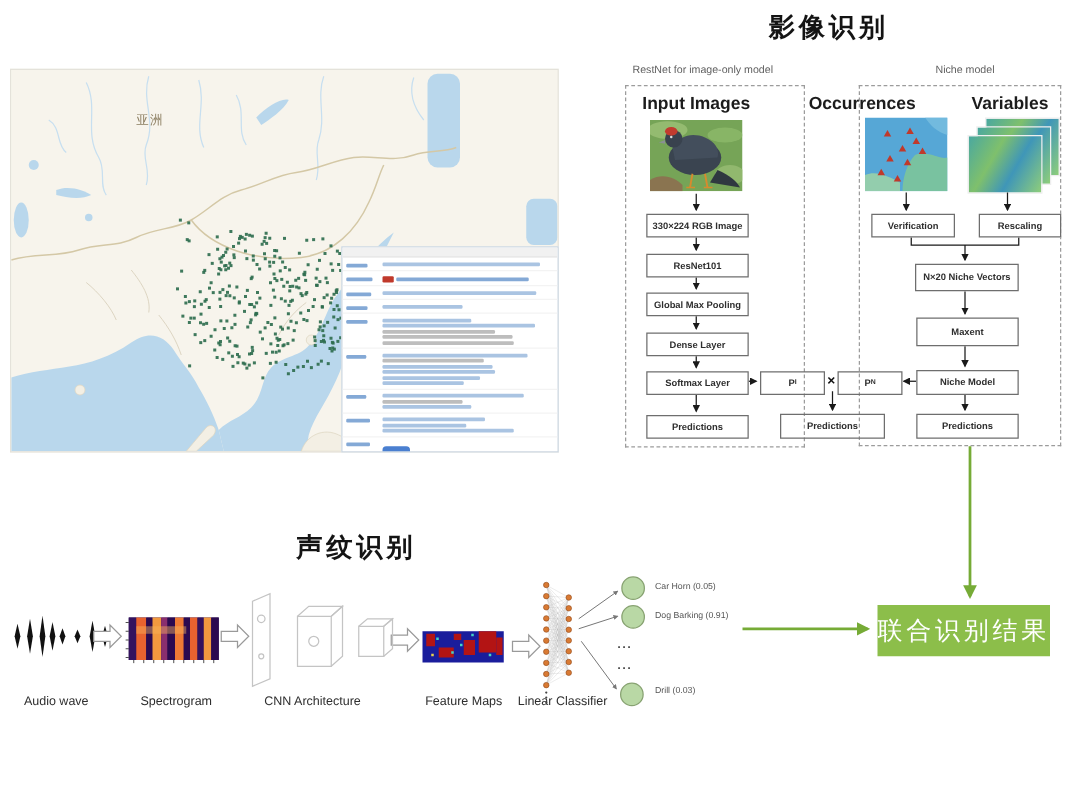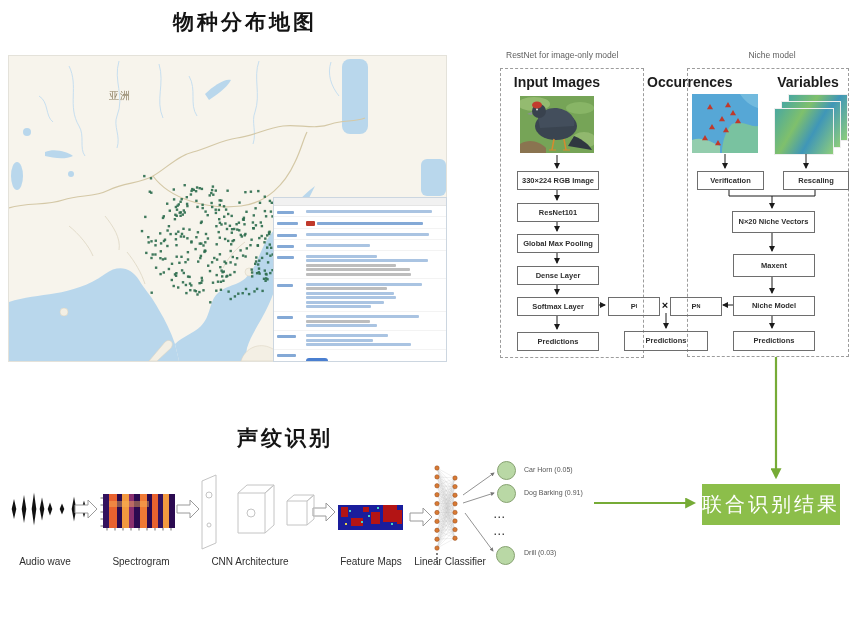--- a/index.html
+++ b/index.html
@@ -41,21 +41,21 @@
   svg.overlay{position:absolute;z-index:3;pointer-events:none;}
   .var-layer{position:absolute;width:58px;height:45px;border:1px solid #eee;z-index:3;
              background:linear-gradient(120deg,#4aa8a0 0%,#7fc06c 35%,#3f96b8 62%,#8fce7a 100%);}
   .art{position:absolute;z-index:3;}
 </style>
 </head>
 <body>
 
 <div class="canvas">
 
-  <div class="sec-title" style="left:130px;top:8px;width:230px;">物种分布地图</div>
+  <div class="sec-title" style="left:578px;top:8px;width:170px;">影像识别</div>
   <div class="sec-title" style="left:200px;top:424px;width:170px;">声纹识别</div>
 
   <div class="map-wrap">
     <svg width="437" height="305" viewBox="0 0 437 305">
       <rect width="437" height="305" fill="#f7f4ec"></rect>
 
       <g fill="#b9d7ec" stroke="none">
         <path d="M0,246 C30,236 62,242 96,218 C110,208 122,212 130,224 C136,234 144,242 150,254 C156,264 162,276 166,288 L170,305 L0,305 Z"></path>
         <path d="M306,130 C296,150 286,170 278,190 C270,212 268,232 260,248 C252,266 242,278 238,292 L236,305 L170,305 L166,288 C174,280 184,278 192,270 C202,260 200,246 208,238 C218,228 232,230 240,218 C250,206 252,190 262,178 C274,162 290,142 306,130 Z"></path>
         <rect x="333" y="3" width="26" height="75" rx="8"></rect>

